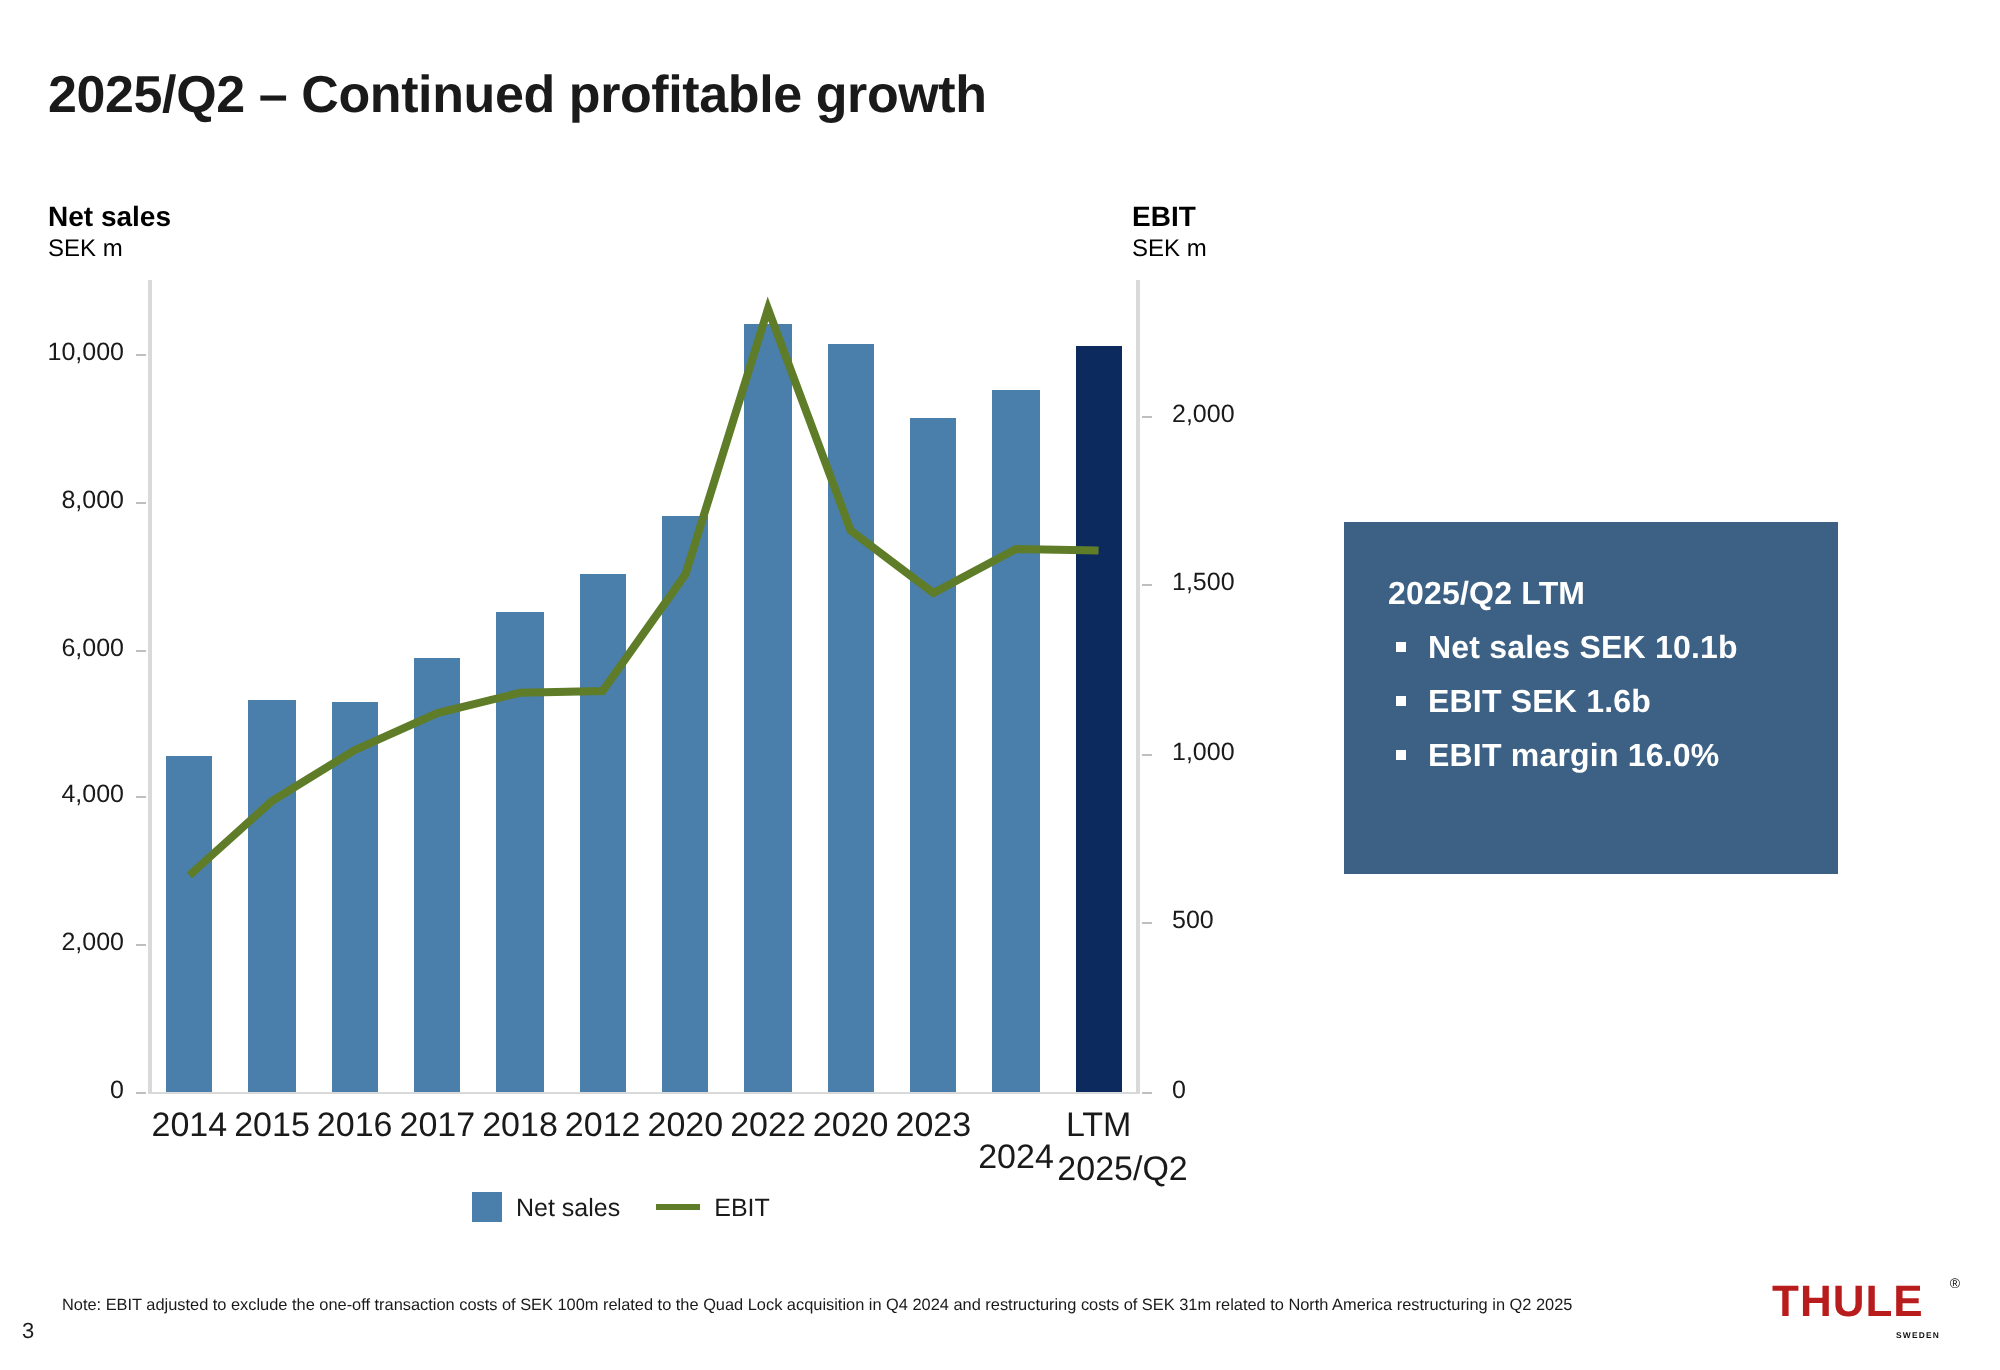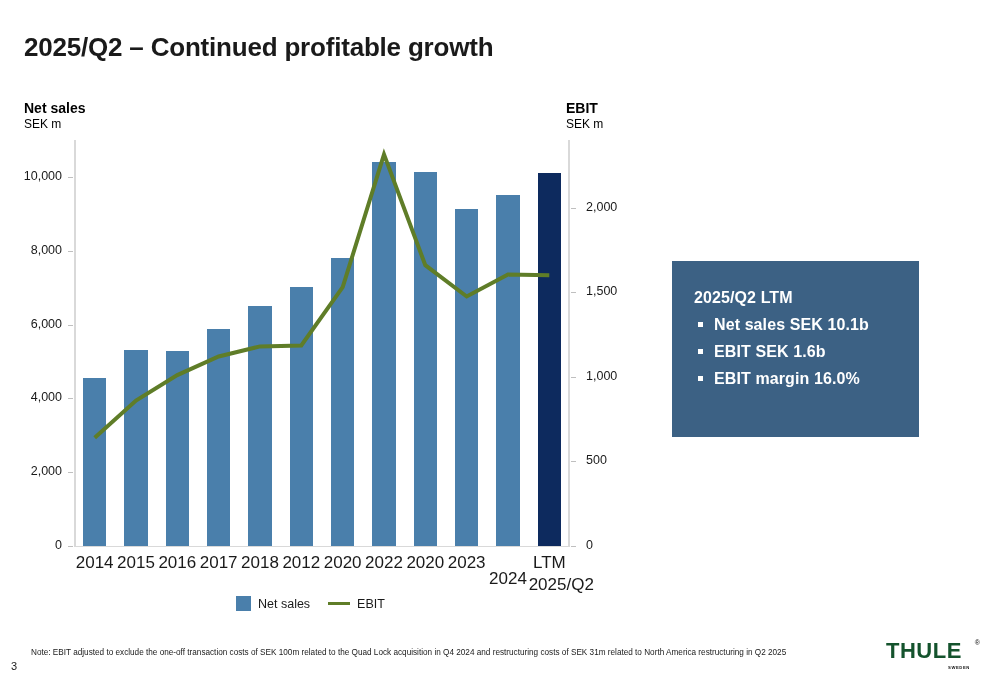--- a/index.html
+++ b/index.html
@@ -208,21 +208,21 @@
   #thule-logo {
     position: absolute;
     right: 22px; top: 640px;
     width: 92px; height: 30px;
   }
   #thule-logo .tl-word {
     font-family: "Liberation Sans", sans-serif;
     font-size: 22px;
     font-weight: bold;
     letter-spacing: 0.5px;
-    color: #14532d;
+    color: #b91c1c;
     line-height: 1;
   }
   #thule-logo .tl-sub {
     position: absolute;
     right: 8px; bottom: 0px;
     font-size: 4.2px;
     font-weight: bold;
     letter-spacing: 0.6px;
     color: #111111;
   }

